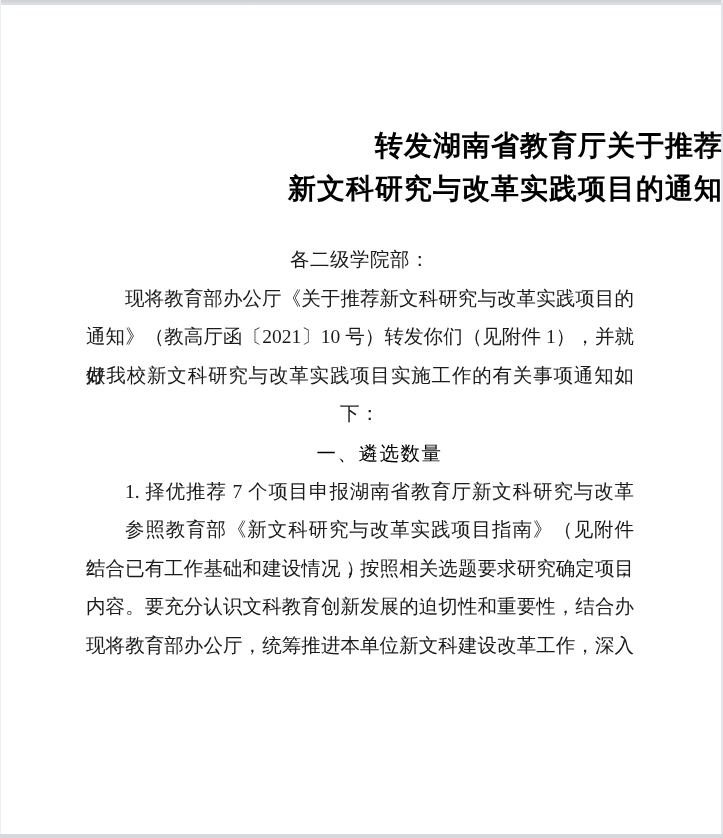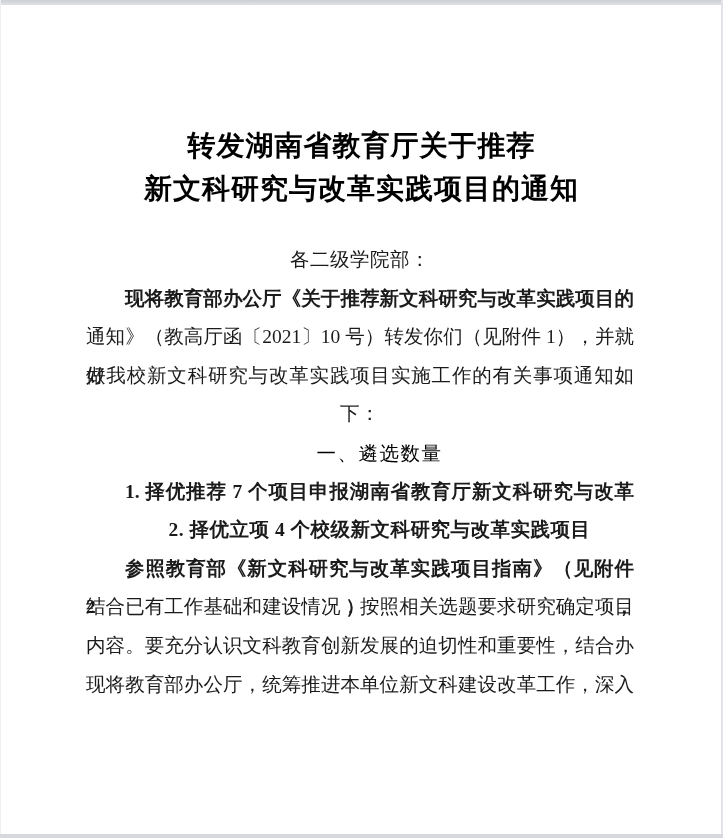--- a/index.html
+++ b/index.html
@@ -42,21 +42,21 @@
     position: absolute;
     top: 0; left: 0;
     width: 1px; height: 838px;
     background: #edeff1;
   }
   .doc-title {
     position: absolute;
     top: 124px;
     left: 0;
     width: 723px;
-    text-align: center;
+    text-align: right;
     font-family: "Liberation Sans", "DejaVu Sans", sans-serif;
     font-weight: 700;
     font-size: 28px;
     line-height: 43px;
     letter-spacing: 1px;
     color: #000000;
   }
   .doc-body {
     position: absolute;
     top: 241px;
@@ -71,21 +71,20 @@
     color: #1b1b1b;
     text-align: center;
   }
   .line.justify {
     text-align: justify;
     text-align-last: justify;
     letter-spacing: 0;
   }
   .line.indent {
     text-indent: 2em;
-    font-weight: bold;
   }
   .line.heading {
     font-family: "Liberation Sans", "DejaVu Sans", sans-serif;
     font-weight: 400;
     color: #000000;
     letter-spacing: 1.5px;
     text-indent: 2em;
   }
 </style>
 </head>
@@ -103,19 +102,18 @@
   </div>
 
   <div class="doc-body">
     <div class="line">各二级学院部：</div>
     <div class="line indent justify">现将教育部办公厅《关于推荐新文科研究与改革实践项目的</div>
     <div class="line justify">通知》（教高厅函〔2021〕10 号）转发你们（见附件 1），并就做</div>
     <div class="line justify">好我校新文科研究与改革实践项目实施工作的有关事项通知如</div>
     <div class="line">下：</div>
     <div class="line heading">一、遴选数量</div>
     <div class="line indent justify">1. 择优推荐 7 个项目申报湖南省教育厅新文科研究与改革</div>
-    <div class="line indent">2. 择优立项 4 个校级新文科研究与改革实践项目</div>
     <div class="line indent justify">参照教育部《新文科研究与改革实践项目指南》（见附件 2），</div>
     <div class="line justify">结合已有工作基础和建设情况，按照相关选题要求研究确定项目</div>
     <div class="line justify">内容。要充分认识文科教育创新发展的迫切性和重要性，结合办</div>
     <div class="line justify">现将教育部办公厅，统筹推进本单位新文科建设改革工作，深入</div>
   </div>
 </div>
 
 </body></html>

